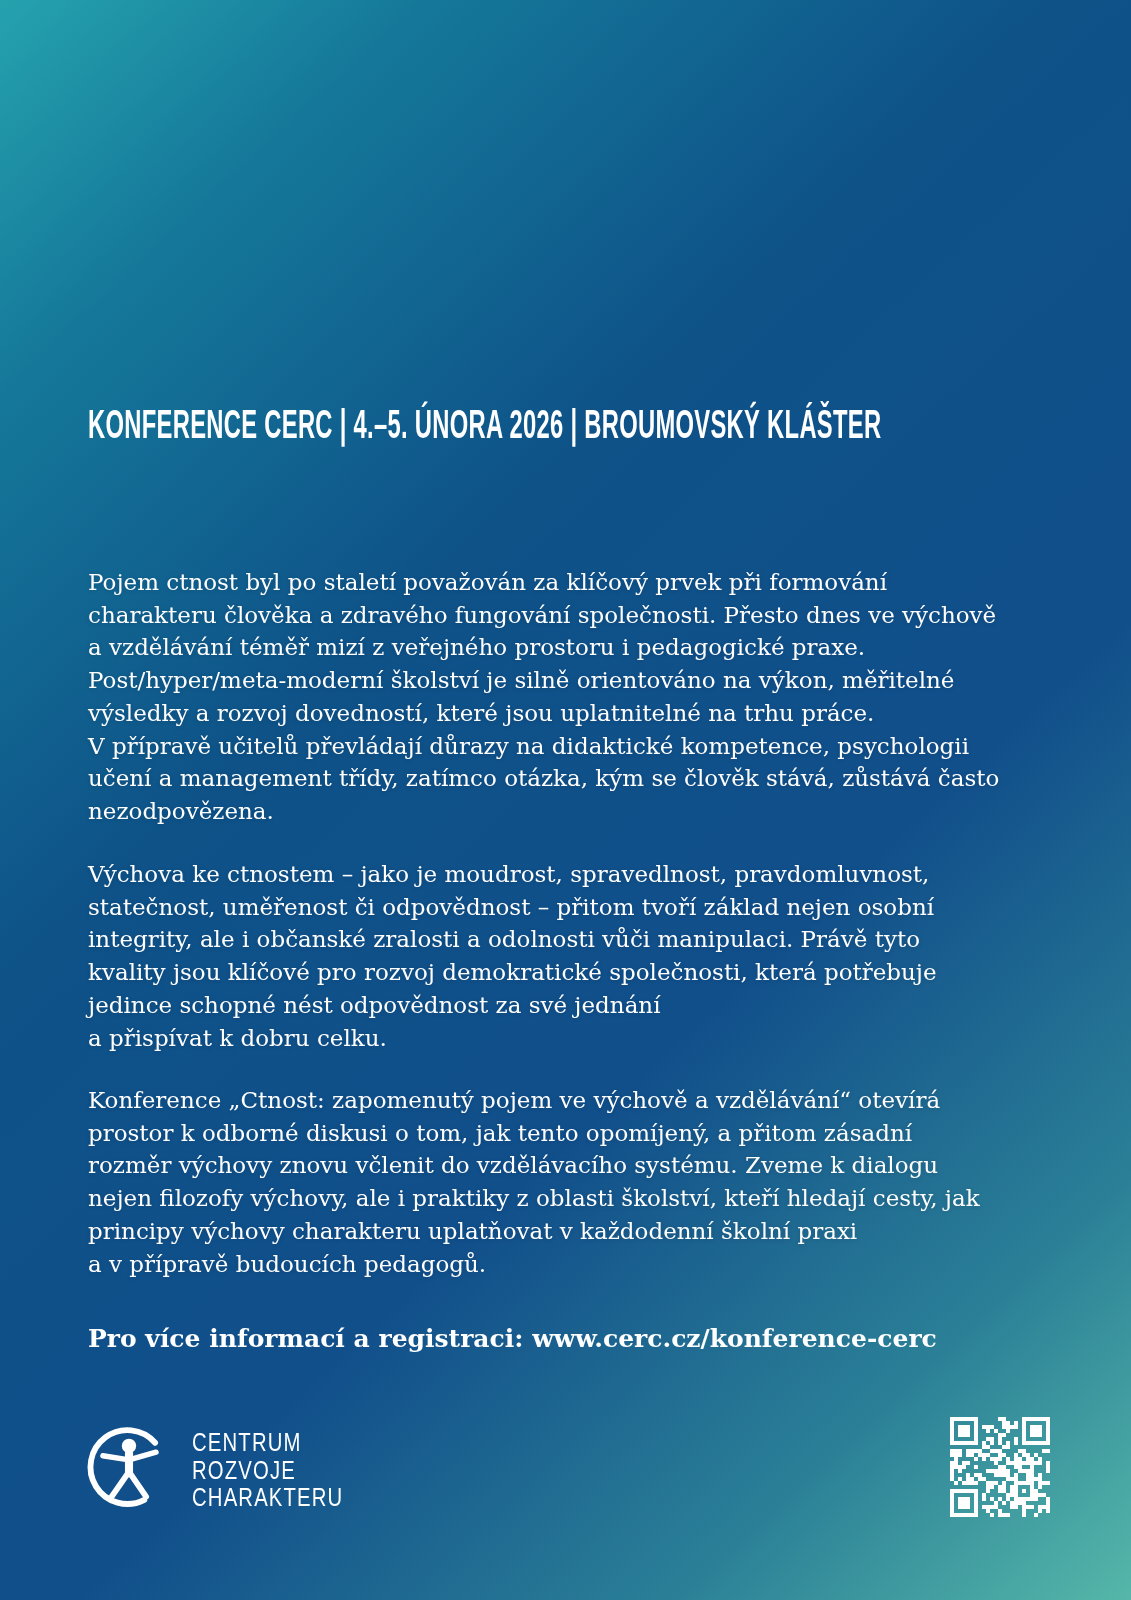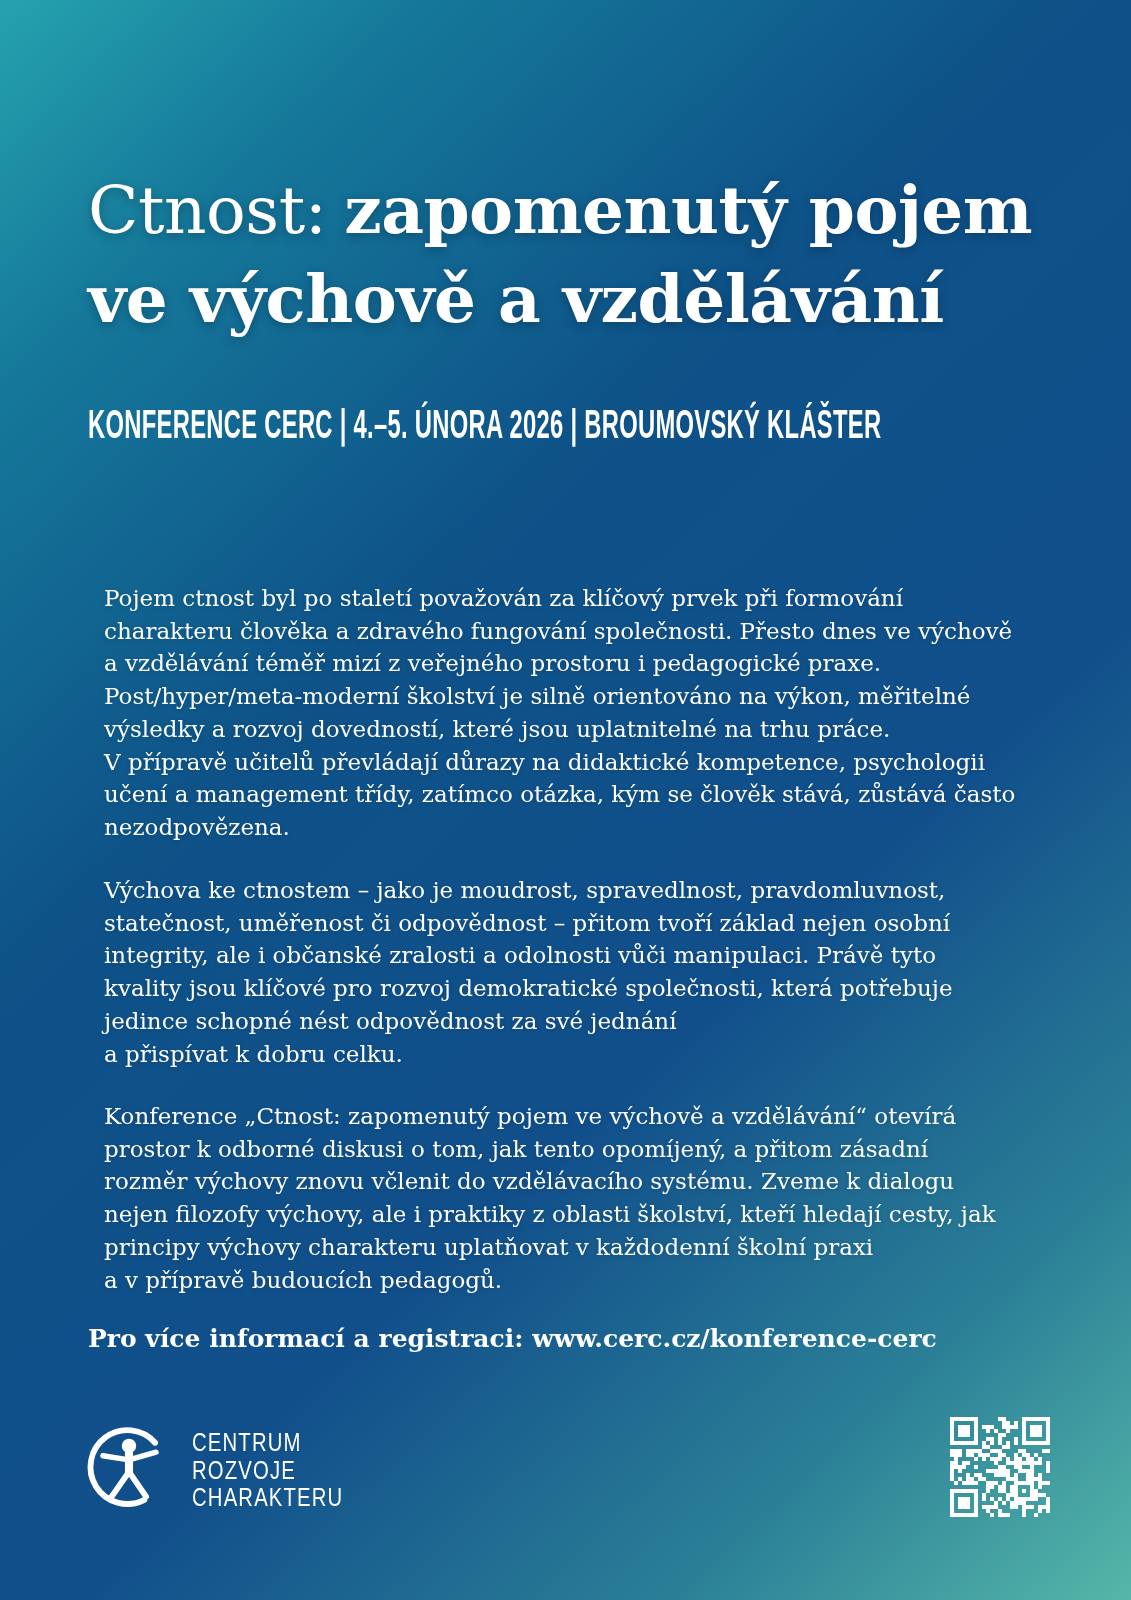--- a/index.html
+++ b/index.html
@@ -48,21 +48,21 @@
     font-size:36px;line-height:38px;font-weight:400;
     transform:scaleX(.70);
     letter-spacing:0;
     color:#f2f7fa;
   }
   
   .para{
     left:88px;width:1010px;
     font-size:23px;line-height:32.7px;
     white-space:pre-line;
-    margin:16px;
+    margin:0;
     text-shadow:0 1px 4px rgba(0,25,50,.18);
   }
   .p1{top:566px;}
   .p2{top:858px;}
   .p3{top:1084px;}
   .info{
     left:88px;top:1322px;
     font-size:25px;line-height:33px;font-weight:700;
     margin:0;white-space:nowrap;
   }
@@ -78,22 +78,20 @@
   }
   .logo-text div{height:27.5px;}
   
   .qr{left:950px;top:1417px;width:100px;height:100px;}
 </style>
 </head>
 <body>
 
 <div class="page">
 
-  <h1 class="abs title"><span class="light">Ctnost:</span><span class="bold">zapomenutý pojem
-ve výchově a vzdělávání</span></h1>
 
   <div class="abs" style="left:88px;top:402px;">
     <span class="cond conference" style="left:0;top:0;">KONFERENCE CERC | 4.–5. ÚNORA 2026 | BROUMOVSKÝ KLÁŠTER</span>
   </div>
 
   <p class="abs para p1">Pojem ctnost byl po staletí považován za klíčový prvek při formování
 charakteru člověka a zdravého fungování společnosti. Přesto dnes ve výchově
 a vzdělávání téměř mizí z veřejného prostoru i pedagogické praxe.
 Post/hyper/meta-moderní školství je silně orientováno na výkon, měřitelné
 výsledky a rozvoj dovedností, které jsou uplatnitelné na trhu práce.

